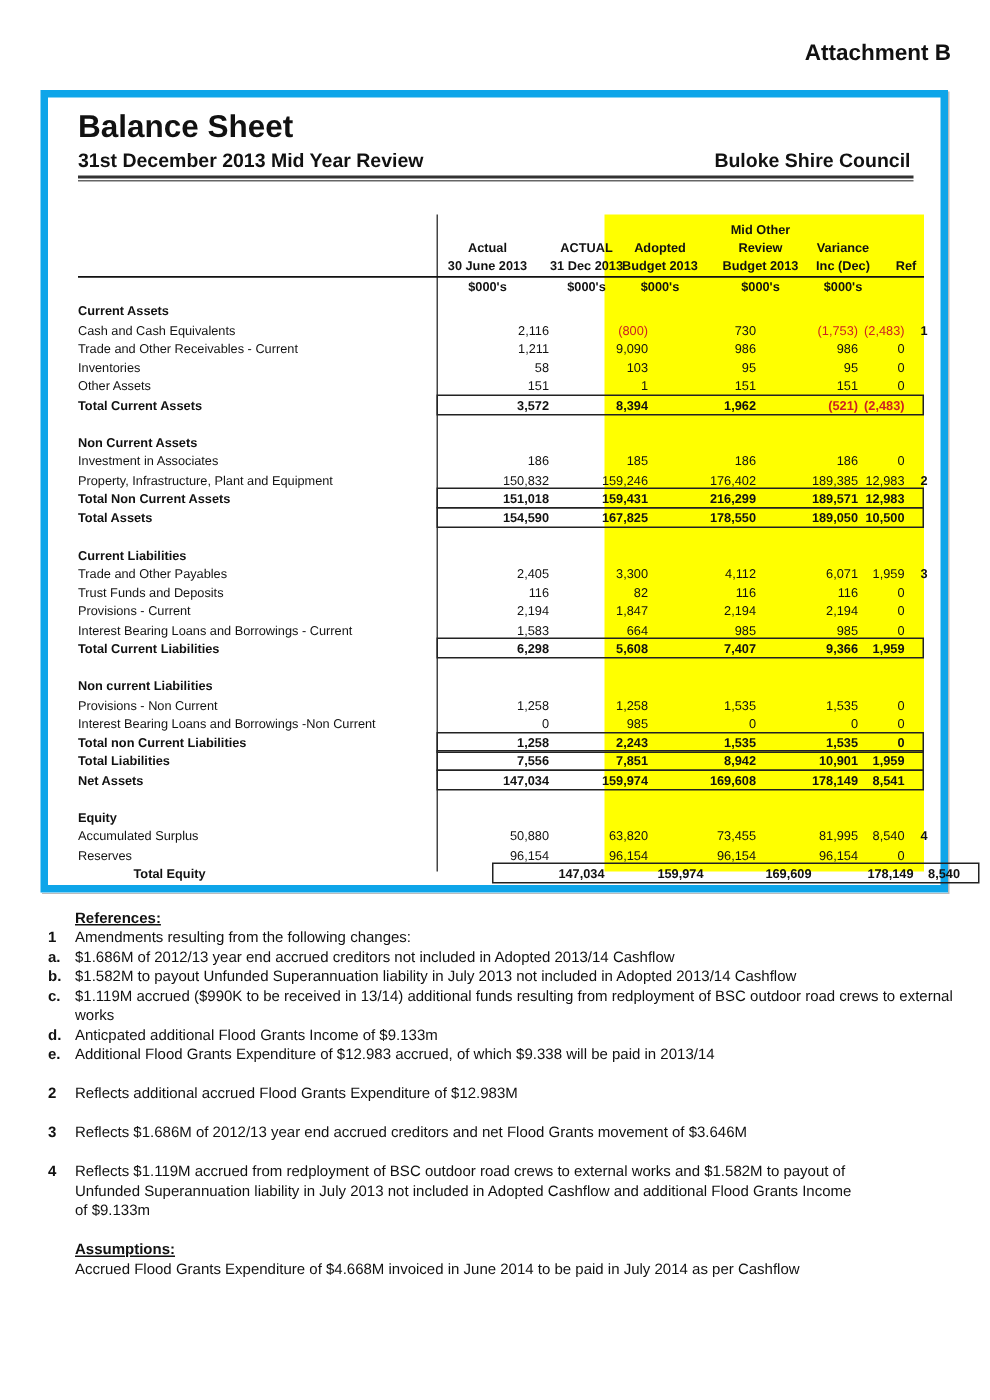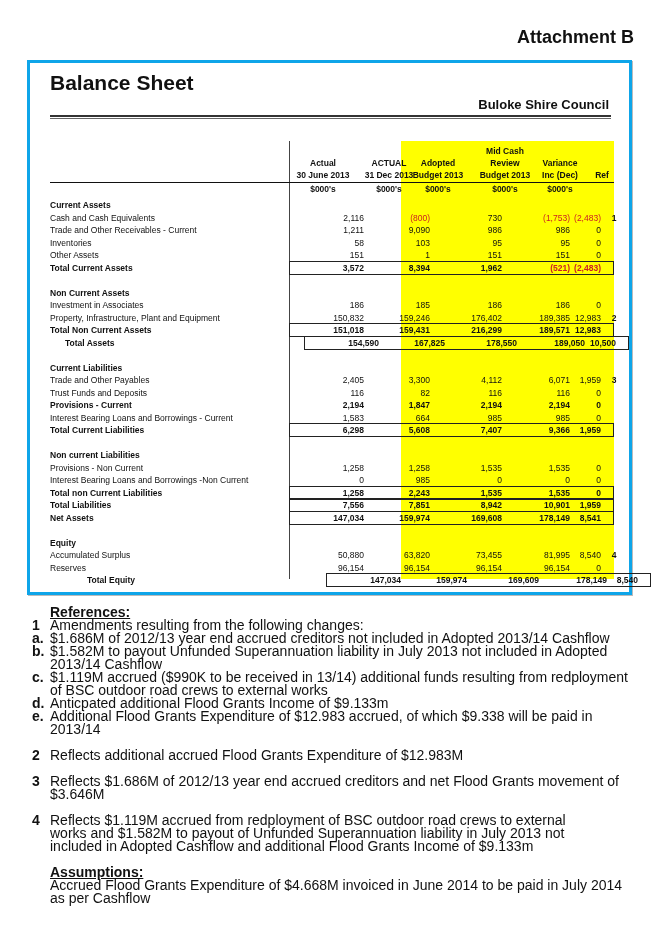--- a/index.html
+++ b/index.html
@@ -1,23 +1,23 @@
 <!DOCTYPE html>
 <html><head>
 <meta charset="utf-8">
 <style>
   * { box-sizing: border-box; margin: 0; padding: 0; }
   html, body { width: 660px; height: 933px; background: #ffffff; }
   body { font-family: "Liberation Sans", sans-serif; color: #111; position: relative; overflow: hidden; }
 
-  .attachment { position: absolute; top: 27px; right: 26px; font-size: 18px; font-weight: bold; }
+  .attachment { position: absolute; top: 27px; right: 26px; font-size: 15px; font-weight: bold; }
 
   .frame {
     position: absolute; left: 27px; top: 60px; width: 605px; height: 535px;
-    border: 3px solid #0ea5e9; box-shadow: 1px 1px 0 #bbb;
+    border: 5px solid #0ea5e9; box-shadow: 1px 1px 0 #bbb;
   }
   .title { position: absolute; left: 20px; top: 8px; font-size: 21px; font-weight: bold; }
   .subtitle { position: absolute; left: 20px; top: 34px; font-size: 13px; font-weight: bold; }
   .org { position: absolute; right: 20px; top: 34px; font-size: 13px; font-weight: bold; }
   .dbl-rule { position: absolute; left: 20px; right: 18px; top: 52px; height: 4px; border-top: 2px solid #333; border-bottom: 1px solid #666; }
 
   
   .yellow-bg { position: absolute; left: 371px; top: 78px; width: 213px; height: 438px; background: #ffff00; }
   .vline { position: absolute; left: 259px; top: 78px; width: 1px; height: 438px; background: #444; }
 
@@ -30,33 +30,34 @@
   .row .c1 { left: 254px; }
   .row .c2 { left: 320px; }
   .row .c3 { left: 392px; }
   .row .c4 { left: 460px; }
   .row .c5 { left: 506px; width: 45px; }
   .row .ref { position: absolute; left: 557px; width: 14px; text-align: center; font-weight: bold; }
   .row.bold { font-weight: bold; }
   .row.boxed .bx { position: absolute; left: 239px; width: 325px; top: -1px; height: 13.5px; border: 1px solid #222; }
   .red { color: #cc2222; }
 
-  .notes { position: absolute; left: 28px; top: 606px; width: 610px; font-size: 14px; line-height: 13px; }
+  .notes { position: absolute; left: 28px; top: 606px; width: 610px; font-size: 10px; line-height: 13px; }
   .notes .ul { text-decoration: underline; font-weight: bold; }
   .note { position: relative; padding-left: 22px; }
   .note .num { position: absolute; left: 4px; font-weight: bold; }
   .gap { height: 13px; }
 </style>
 </head>
 <body>
 
 <div class="attachment">Attachment B</div>
 
 <div class="frame">
   <div class="title">Balance Sheet</div>
+  <div class="subtitle">31st December 2013 Mid Year Review</div>
   <div class="org">Buloke Shire Council</div>
   <div class="dbl-rule"></div>
 
   <div class="yellow-bg"></div>
   <div class="vline"></div>
 
   <div class="hdr" style="left:258px;top:82px;width:70px;">
     <div>&nbsp;</div>
       <div>Actual</div>
       <div>30 June 2013</div>
@@ -68,21 +69,21 @@
       <div>31 Dec 2013</div>
     <div style="margin-top:2px;">$000's</div>
   </div>
   <div class="hdr" style="left:373px;top:82px;width:70px;">
     <div>&nbsp;</div>
       <div>Adopted</div>
       <div>Budget 2013</div>
     <div style="margin-top:2px;">$000's</div>
   </div>
   <div class="hdr" style="left:440px;top:82px;width:70px;">
-    <div>Mid Cash</div>
+    <div>Mid Other</div>
       <div>Review</div>
       <div>Budget 2013</div>
     <div style="margin-top:2px;">$000's</div>
   </div>
   <div class="hdr" style="left:500px;top:82px;width:60px;">
     <div>&nbsp;</div>
       <div>Variance</div>
       <div>Inc (Dec)</div>
     <div style="margin-top:2px;">$000's</div>
   </div>
@@ -167,21 +168,21 @@
       <div class="row bold boxed" style="top: 261px;">
         <div class="bx"></div>
         <span class="lbl">Total Non Current Assets</span>
         <span class="c c1">151,018</span>
         <span class="c c2">159,431</span>
         <span class="c c3">216,299</span>
         <span class="c c4">189,571</span>
         <span class="c c5">12,983</span>
         <span class="ref"></span>
       </div>
-      <div class="row bold boxed" style="top: 274px; margin-left: 15px;">
+      <div class="row bold boxed" style="top: 274px;">
         <div class="bx"></div>
         <span class="lbl">Total Assets</span>
         <span class="c c1">154,590</span>
         <span class="c c2">167,825</span>
         <span class="c c3">178,550</span>
         <span class="c c4">189,050</span>
         <span class="c c5">10,500</span>
         <span class="ref"></span>
       </div>
       <div class="row bold" style="top: 299px;">
@@ -198,21 +199,21 @@
       </div>
       <div class="row" style="top: 324px;">
         <span class="lbl">Trust Funds and Deposits</span>
         <span class="c c1">116</span>
         <span class="c c2">82</span>
         <span class="c c3">116</span>
         <span class="c c4">116</span>
         <span class="c c5">0</span>
         <span class="ref"></span>
       </div>
-      <div class="row" style="top: 336px; font-weight: bold;">
+      <div class="row" style="top: 336px;">
         <span class="lbl">Provisions - Current</span>
         <span class="c c1">2,194</span>
         <span class="c c2">1,847</span>
         <span class="c c3">2,194</span>
         <span class="c c4">2,194</span>
         <span class="c c5">0</span>
         <span class="ref"></span>
       </div>
       <div class="row" style="top: 349px;">
         <span class="lbl">Interest Bearing Loans and Borrowings - Current</span>

